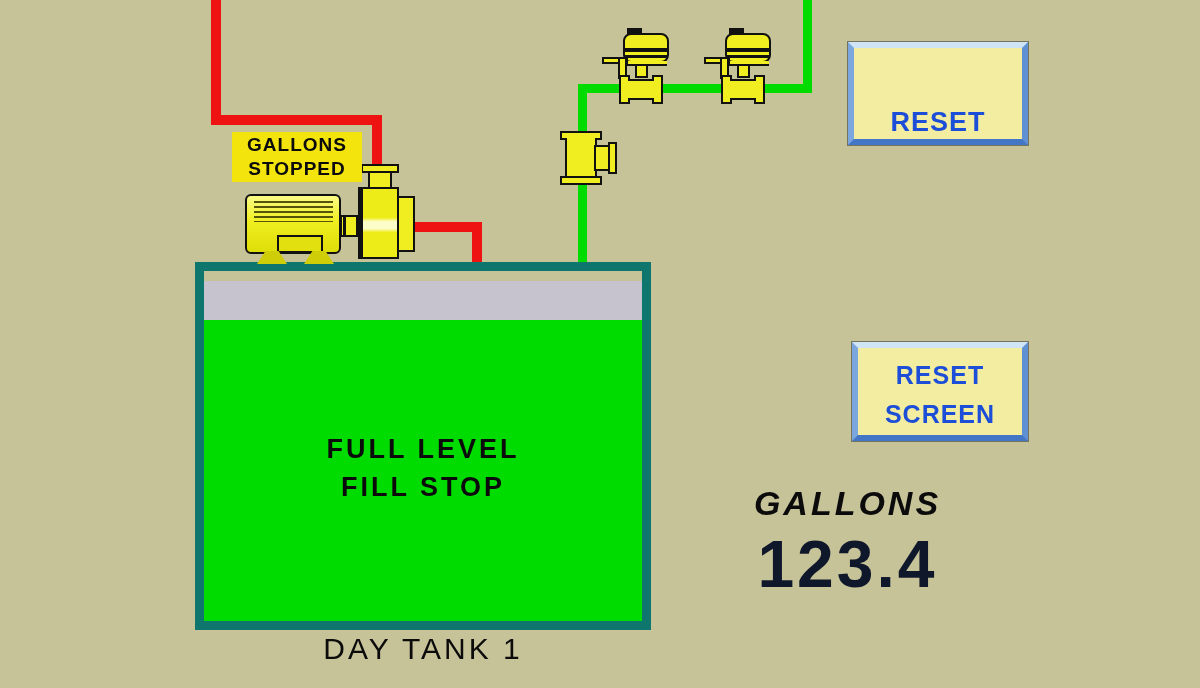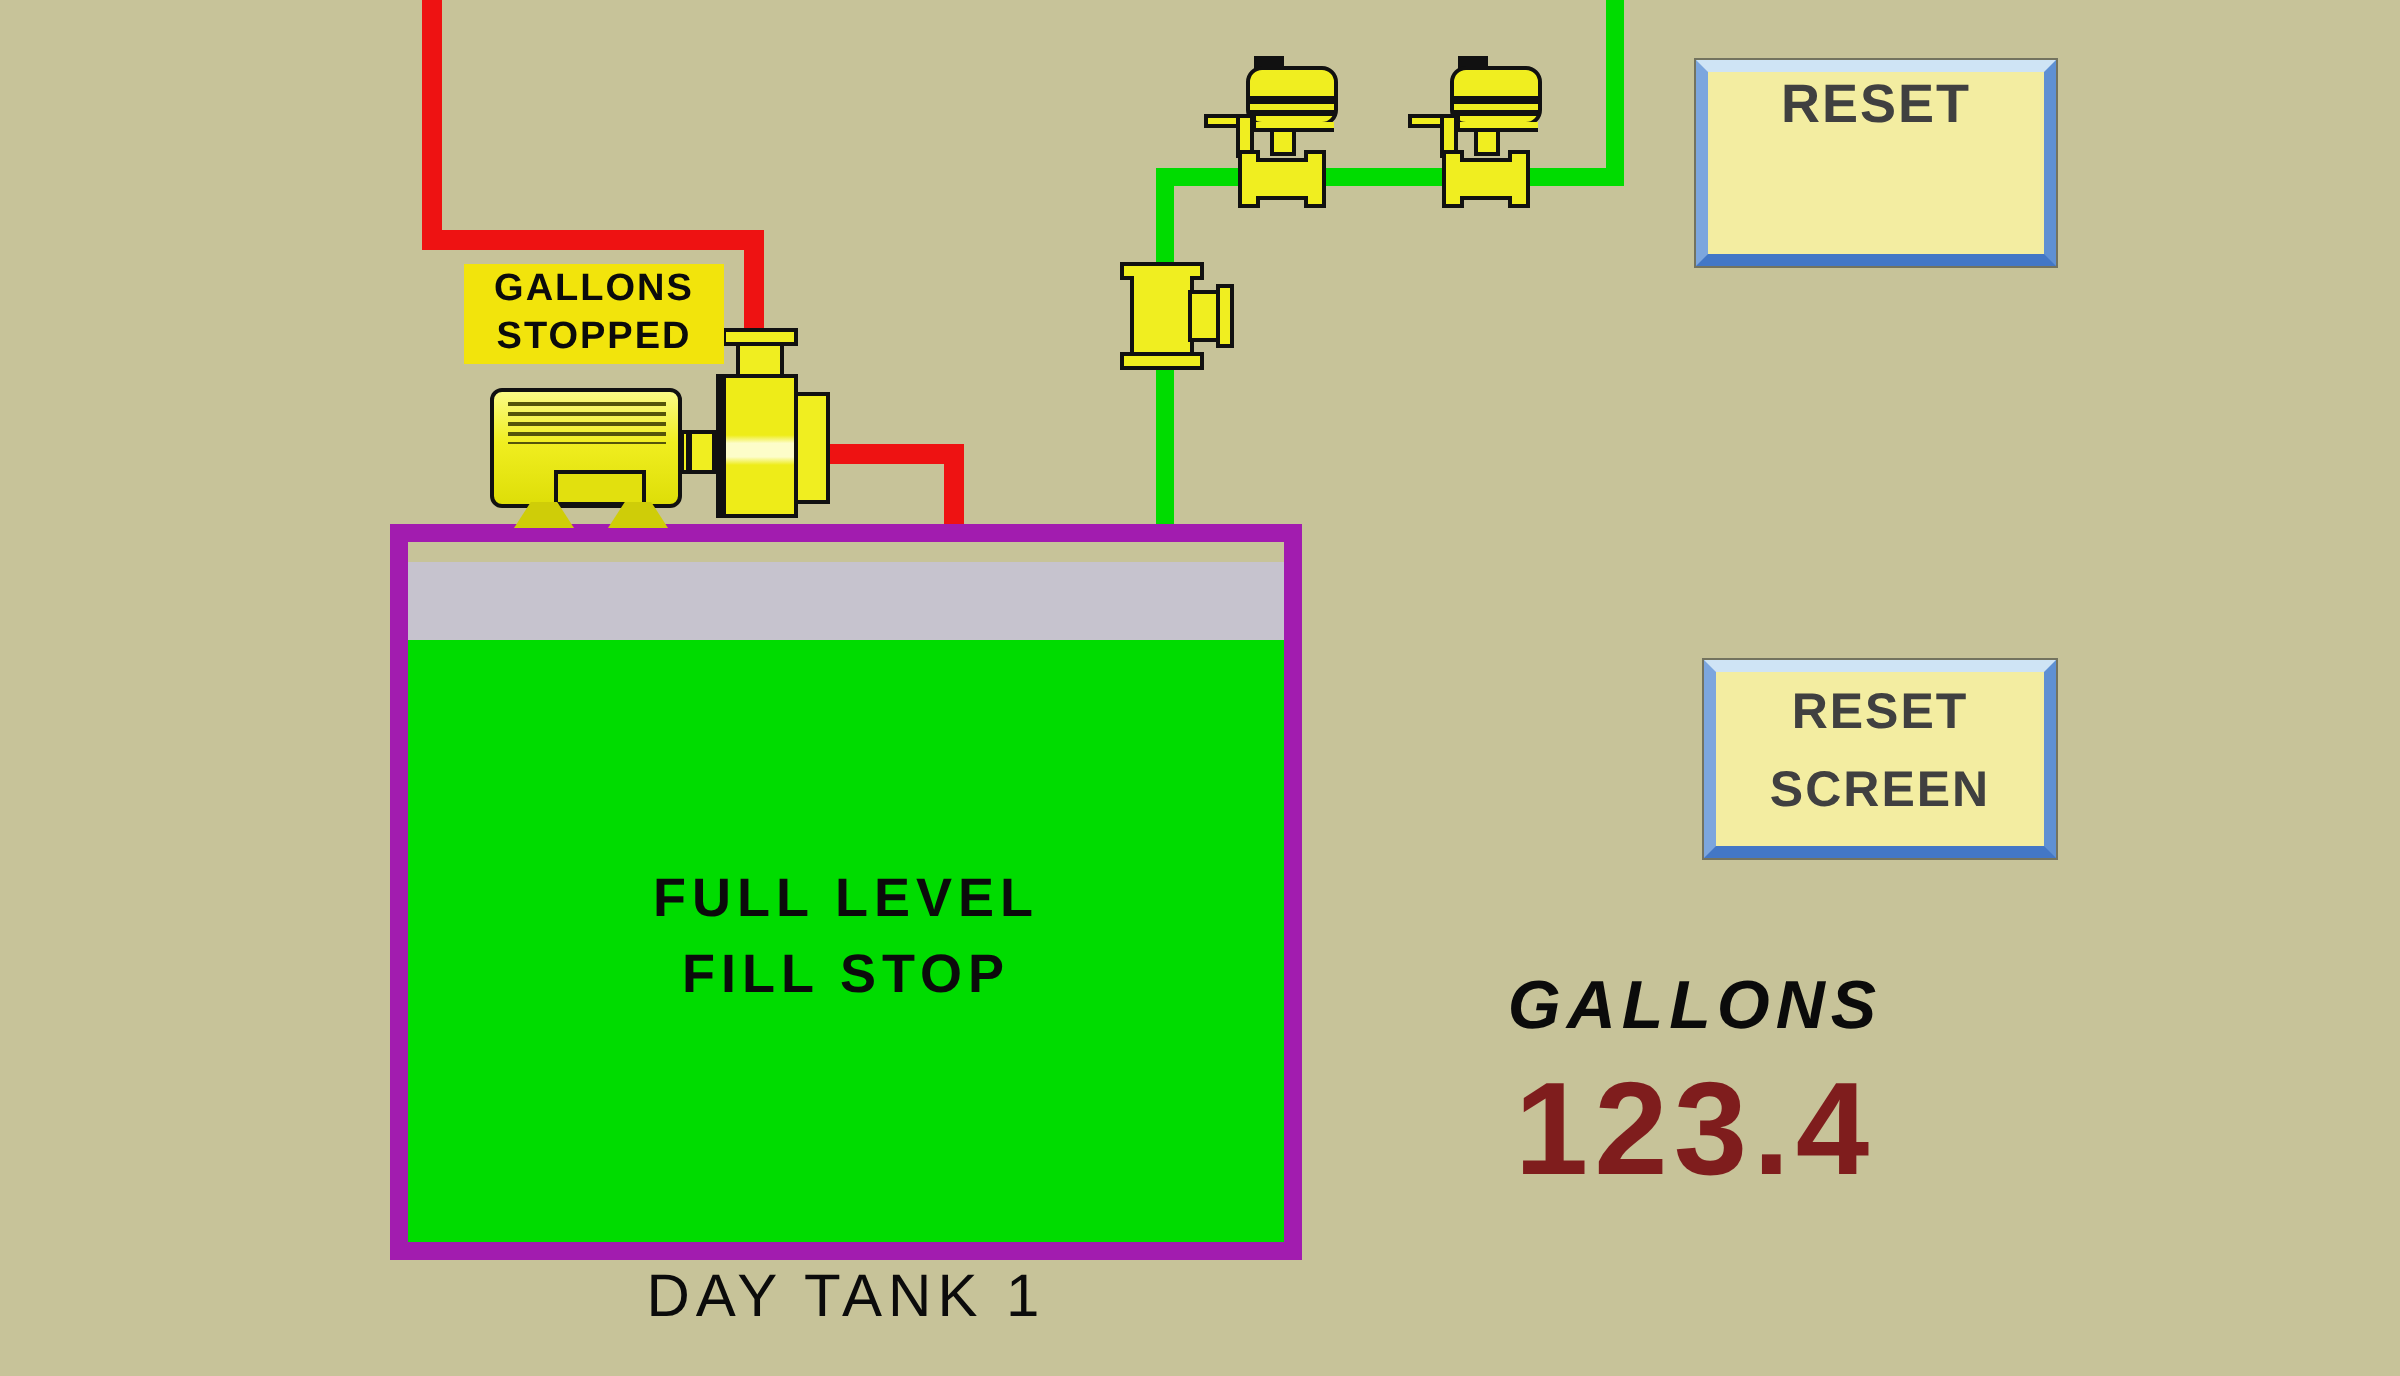--- a/index.html
+++ b/index.html
@@ -11,21 +11,21 @@
   .screen{position:relative;width:1200px;height:688px;background:#c7c399;}
 
   
   .pipe{position:absolute;z-index:1;}
   .pipe.red{background:#ee1212;}
   .pipe.green{background:#00dc00;}
 
   
   .tank{
     position:absolute;left:195px;top:262px;width:456px;height:368px;
-    box-sizing:border-box;border:9px solid #a21caf;background:#c7c399;z-index:2;
+    box-sizing:border-box;border:9px solid #0f766e;background:#c7c399;z-index:2;
   }
   .tank-gray{position:absolute;left:0;right:0;top:10px;height:39px;background:#c6c3ce;}
   .tank-liquid{position:absolute;left:0;right:0;top:49px;bottom:0;background:#00dc00;}
   .tank-status{
     margin-top:110px;text-align:center;font-weight:bold;font-size:27px;
     line-height:38px;letter-spacing:3px;color:#0b0b0b;
   }
   .tank-name{
     position:absolute;left:195px;top:632px;width:456px;text-align:center;
     font-weight:normal;font-size:30px;letter-spacing:3px;color:#0b0b0b;z-index:2;
@@ -87,42 +87,43 @@
   .tee .part{position:absolute;box-sizing:border-box;background:#f0ee20;border:2px solid #111;}
   .tee .f-top{left:2px;top:0;width:42px;height:9px;}
   .tee .t-body{left:7px;top:7px;width:32px;height:40px;border-top:none;border-bottom:none;}
   .tee .f-bottom{left:2px;top:45px;width:42px;height:9px;}
   .tee .branch{left:36px;top:14px;width:17px;height:26px;}
   .tee .branch-flange{left:50px;top:11px;width:9px;height:32px;}
 
   
   .hmi-btn{
     position:absolute;z-index:4;box-sizing:border-box;
-    display:flex;flex-direction:column;align-items:center;justify-content:flex-start;
-    font-weight:bold;color:#404040;text-align:center;letter-spacing:1px;
+    display:flex;flex-direction:column;align-items:center;justify-content:flex-end;
+    font-weight:bold;color:#1d4ed8;text-align:center;letter-spacing:1px;
     border-style:solid;border-width:6px;
     border-top-color:#cfe4f5;border-left-color:#7ca6de;
     border-right-color:#5f90d3;border-bottom-color:#4377c6;
     box-shadow:0 0 0 1px #73735f;
     cursor:pointer;
+    margin-top:12px;
   }
   .btn-yellow{background:#f3eda1;}
   .btn-cyan{background:#d8f0f5;}
   .btn-reset{left:848px;top:30px;width:180px;height:103px;font-size:27px;}
   .btn-alarm{left:850px;top:179px;width:177px;height:101px;font-size:25px;line-height:39px;}
   .btn-main{left:852px;top:330px;width:176px;height:99px;font-size:25px;line-height:39px;}
 
   
   .gallons-label{
     position:absolute;left:720px;top:484px;width:255px;text-align:center;
     font-weight:bold;font-size:34px;letter-spacing:3px;color:#0b0b0b;z-index:4;font-style:italic;
   }
   .gallons-value{
     position:absolute;left:705px;top:526px;width:285px;text-align:center;
-    font-weight:bold;font-size:66px;letter-spacing:3px;color:#7f1d1d;z-index:4;
+    font-weight:bold;font-size:66px;letter-spacing:3px;color:#0f172a;z-index:4;
   }
 </style>
 </head>
 <body>
 
 <div class="screen">
 
   <div class="pipe red" style="left:211px;top:0;width:10px;height:125px"></div>
   <div class="pipe red" style="left:211px;top:115px;width:171px;height:10px"></div>
   <div class="pipe red" style="left:372px;top:115px;width:10px;height:56px"></div>

